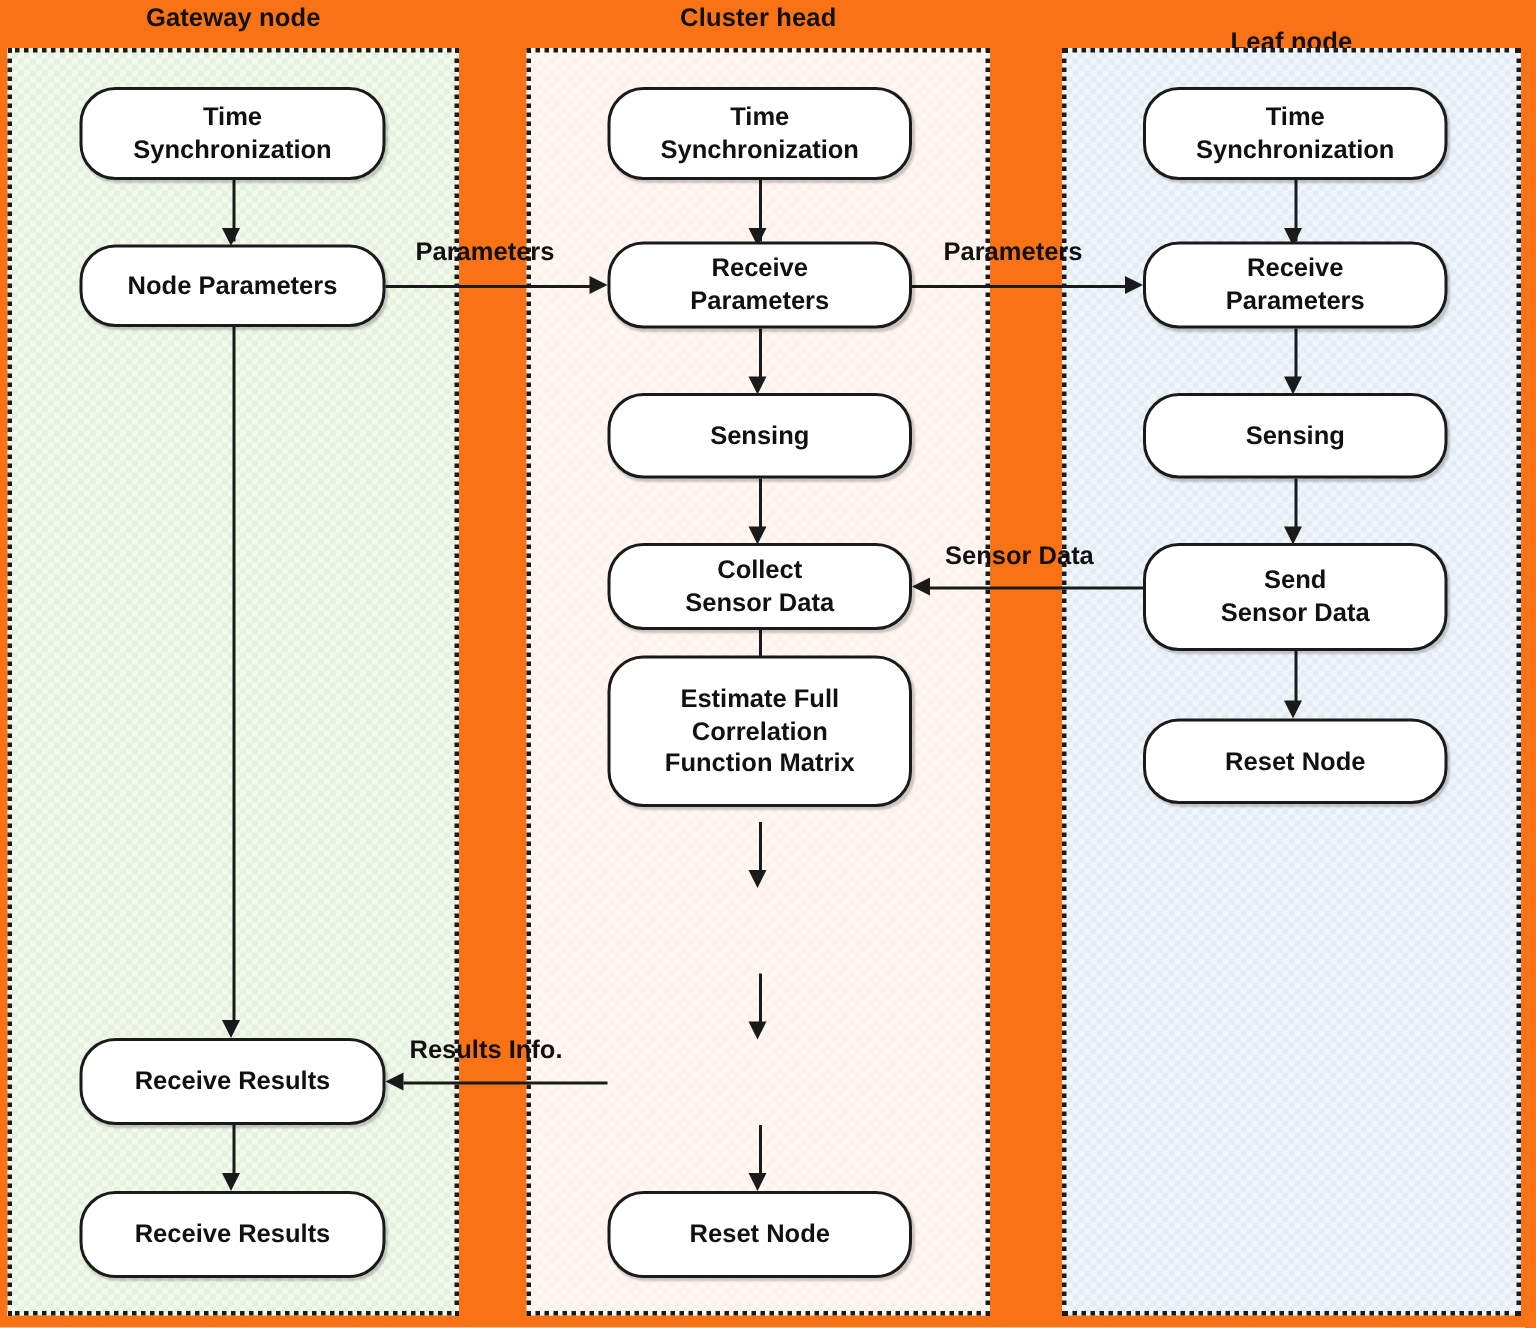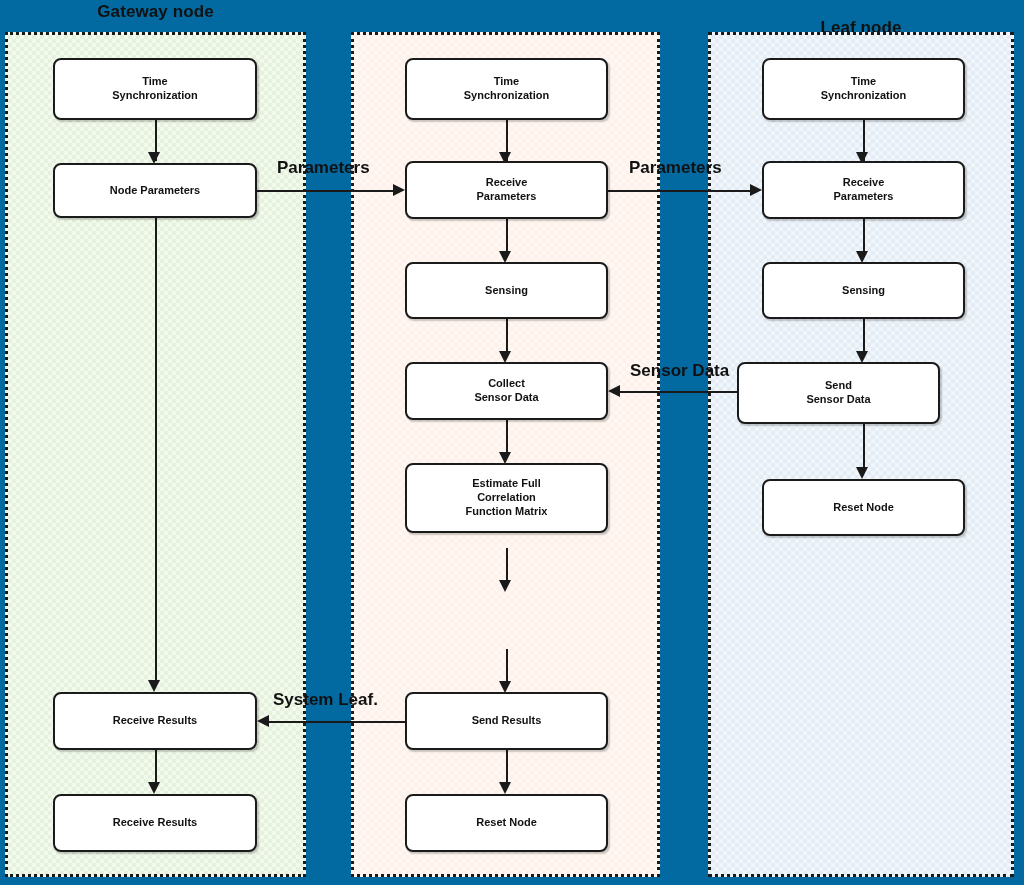--- a/index.html
+++ b/index.html
@@ -7,21 +7,21 @@
     padding: 0;
     background: #ffffff;
   }
   body {
     font-family: "Liberation Sans", sans-serif;
   }
   #canvas {
     position: relative;
     width: 1024px;
     height: 885px;
-    background: #0369a1;
+    background: #f97316;
     overflow: hidden;
   }
 
   
   .lane {
     position: absolute;
     border: 3px dotted #1a1a1a;
     box-sizing: border-box;
   }
   .lane-green {
@@ -59,26 +59,26 @@
     letter-spacing: .1px;
     white-space: nowrap;
   }
 
   
   .node {
     position: absolute;
     box-sizing: border-box;
     background: #ffffff;
     border: 2.5px solid #1a1a1a;
-    border-radius: 8px;
+    border-radius: 24px;
     display: flex;
     align-items: center;
     justify-content: center;
     text-align: center;
-    font-size: 11px;
+    font-size: 17px;
     font-weight: bold;
     color: #111111;
     line-height: 1.27;
     padding: 0 6px;
     box-shadow: 1.5px 2px 1.5px rgba(0,0,0,.20);
     z-index: 3;
   }
 
   
   .vline {
@@ -125,20 +125,21 @@
     white-space: nowrap;
     z-index: 4;
   }
 </style>
 </head>
 <body>
 
 <div id="canvas">
 
   <div class="lane-title" style="left:5px; top:2px; width:301px;">Gateway node</div>
+  <div class="lane-title" style="left:351px; top:2px; width:309px;">Cluster head</div>
   <div class="lane-title" style="left:708px; top:18px; width:306px;">Leaf node</div>
 
   <div class="lane lane-green" style="left:5px; top:32px; width:301px; height:845px;"></div>
   <div class="lane lane-peach" style="left:351px; top:32px; width:309px; height:845px;"></div>
   <div class="lane lane-blue" style="left:708px; top:32px; width:306px; height:845px;"></div>
 
   <div class="vline" style="left:155px; top:120px; height:41px;"></div>
   <div class="arrow-down" style="left:148px; top:152px;"></div>
 
   <div class="vline" style="left:155px; top:218px; height:463px;"></div>
@@ -186,25 +187,22 @@
   </div>
   <div class="node" style="left:405px; top:161px; width:203px; height:58px;">
     <span>Receive<br>Parameters</span>
   </div>
   <div class="node" style="left:405px; top:262px; width:203px; height:57px;">
     <span>Sensing</span>
   </div>
   <div class="node" style="left:405px; top:362px; width:203px; height:58px;">
     <span>Collect<br>Sensor Data</span>
   </div>
-  <div class="node" style="left:405px; top:463px; width:203px; height:70px;">
+  <div class="node" style="left:405px; top:437px; width:203px; height:101px;">
     <span>Estimate Full<br>Correlation<br>Function Matrix</span>
-  </div>
-  <div class="node" style="left:405px; top:692px; width:203px; height:58px;">
-    <span>Send Results</span>
   </div>
   <div class="node" style="left:405px; top:794px; width:203px; height:58px;">
     <span>Reset Node</span>
   </div>
 
   <div class="vline" style="left:863px; top:120px; height:41px;"></div>
   <div class="arrow-down" style="left:856px; top:152px;"></div>
 
   <div class="vline" style="left:863px; top:219px; height:33px;"></div>
   <div class="arrow-down" style="left:856px; top:251px;"></div>
@@ -217,36 +215,36 @@
 
   <div class="node" style="left:762px; top:58px; width:203px; height:62px;">
     <span>Time<br>Synchronization</span>
   </div>
   <div class="node" style="left:762px; top:161px; width:203px; height:58px;">
     <span>Receive<br>Parameters</span>
   </div>
   <div class="node" style="left:762px; top:262px; width:203px; height:57px;">
     <span>Sensing</span>
   </div>
-  <div class="node" style="left:737px; top:362px; width:203px; height:62px;">
+  <div class="node" style="left:762px; top:362px; width:203px; height:72px;">
     <span>Send<br>Sensor Data</span>
   </div>
   <div class="node" style="left:762px; top:479px; width:203px; height:57px;">
     <span>Reset Node</span>
   </div>
 
   <div class="hline" style="left:257px; top:190px; width:137px;"></div>
   <div class="arrow-right" style="left:393px; top:184px;"></div>
   <div class="edge-label" style="left:277px; top:158px;">Parameters</div>
 
   <div class="hline" style="left:608px; top:190px; width:143px;"></div>
   <div class="arrow-right" style="left:750px; top:184px;"></div>
   <div class="edge-label" style="left:629px; top:158px;">Parameters</div>
 
   <div class="hline" style="left:620px; top:391px; width:142px;"></div>
   <div class="arrow-left" style="left:608px; top:385px;"></div>
   <div class="edge-label" style="left:630px; top:361px;">Sensor Data</div>
 
   <div class="hline" style="left:269px; top:721px; width:136px;"></div>
   <div class="arrow-left" style="left:257px; top:715px;"></div>
-  <div class="edge-label" style="left:273px; top:690px;">System Leaf.</div>
+  <div class="edge-label" style="left:273px; top:690px;">Results Info.</div>
 
 </div>
 
 </body></html>

